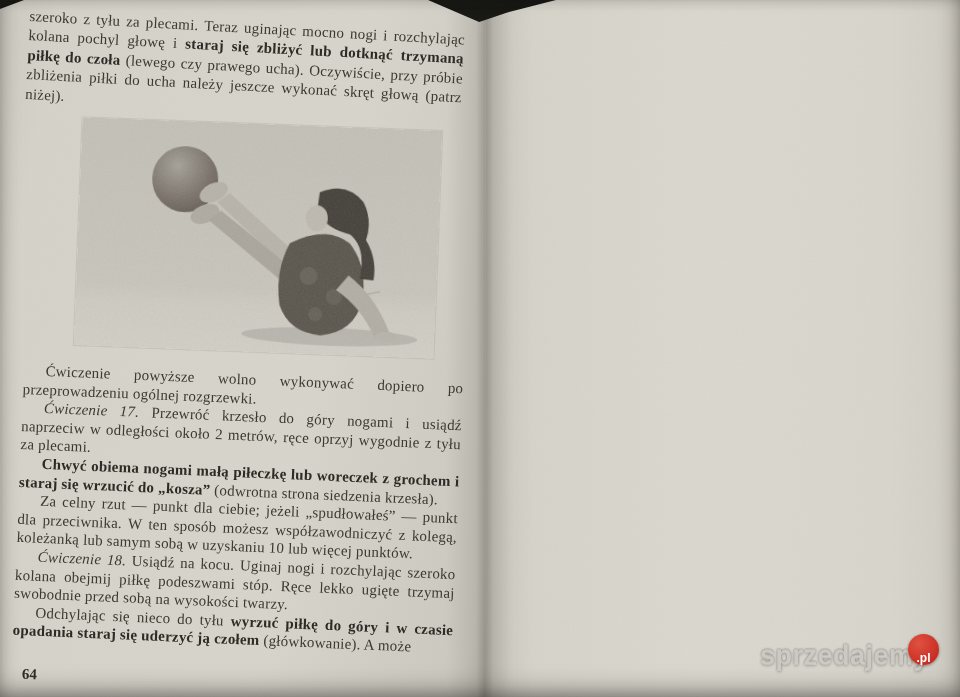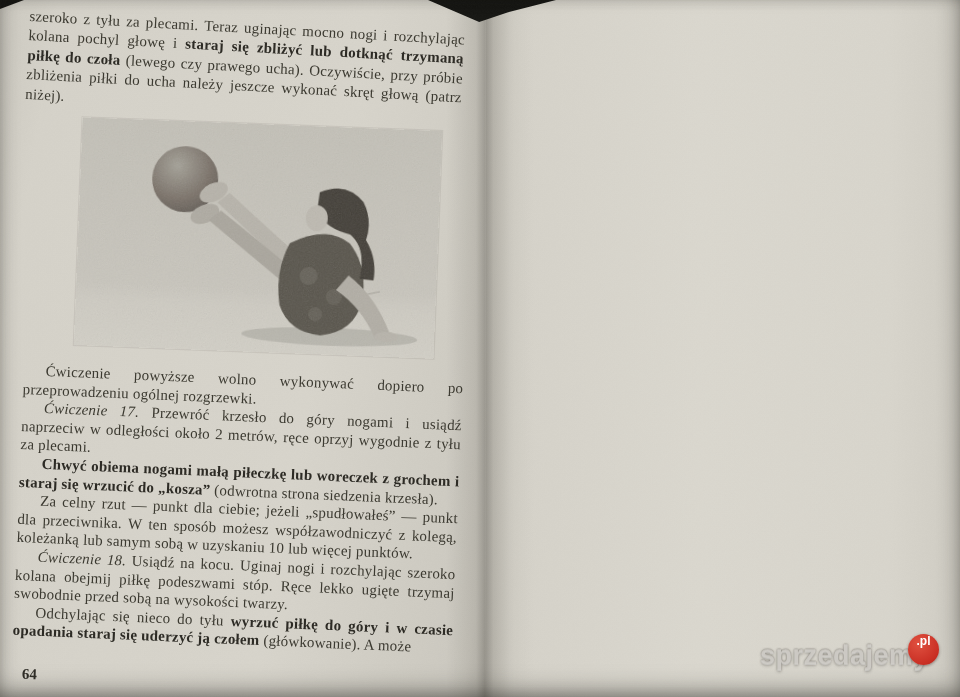--- a/index.html
+++ b/index.html
@@ -57,21 +57,21 @@
   .paper-noise{position:absolute;inset:0;pointer-events:none;opacity:.5;}
   .watermark{position:absolute;left:760px;top:640px;width:206px;height:48px;pointer-events:none;}
   .wm-text{
     font-family:"Liberation Sans",sans-serif;font-weight:bold;font-size:27px;letter-spacing:.5px;
     color:rgba(216,214,208,.68);
     text-shadow:0 1px 1px rgba(255,255,255,.45), 0 0 2px rgba(92,88,80,.8), 0 2px 3px rgba(70,66,60,.35);
   }
   .wm-badge{
     position:absolute;left:148px;top:-6px;width:31px;height:31px;border-radius:50%;
     background:radial-gradient(circle at 35% 30%,#e05140,#c92f24 70%,#a92419 100%);
-    color:#fff;display:flex;align-items:flex-start;justify-content:center;
+    color:#fff;display:flex;align-items:flex-end;justify-content:center;
     font-family:"Liberation Sans",sans-serif;font-weight:bold;font-size:12px;
     box-shadow:0 1px 3px rgba(40,20,16,.45);
   }
 </style>
 </head>
 <body>
 
 <div class="stage">
 
   <div class="page page-left">

